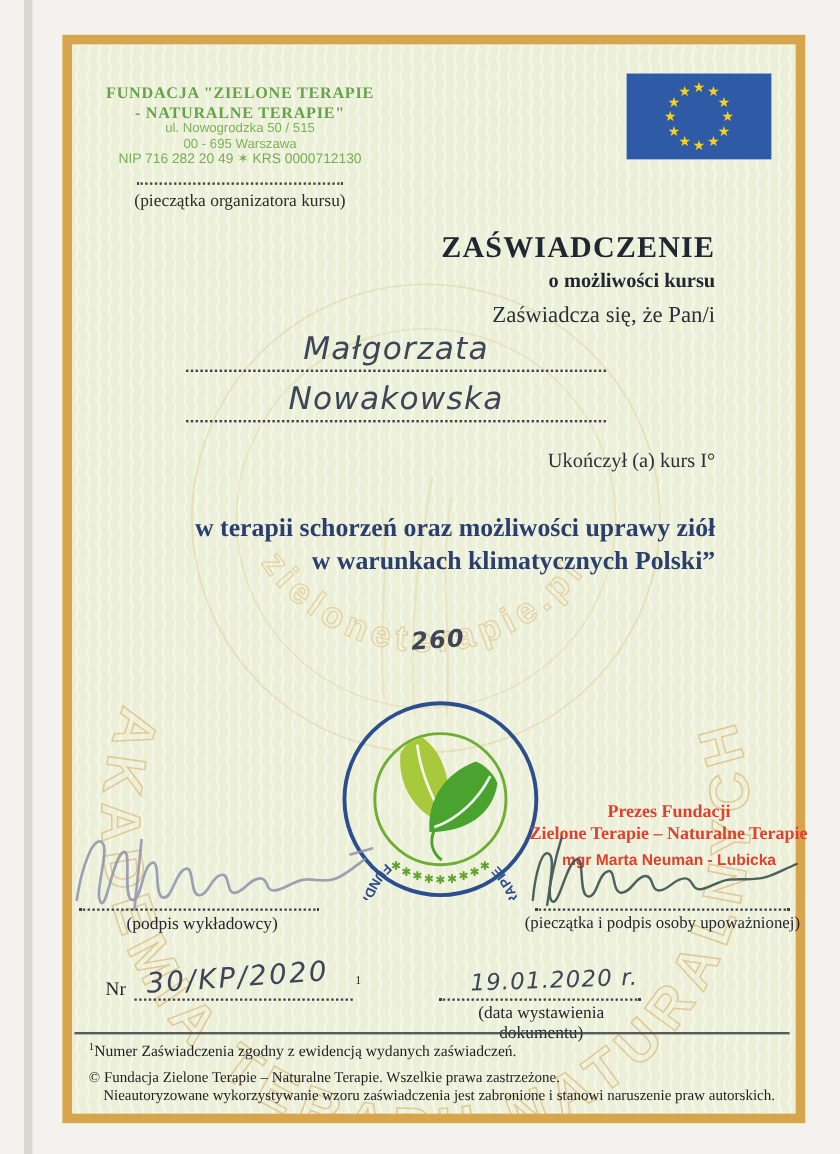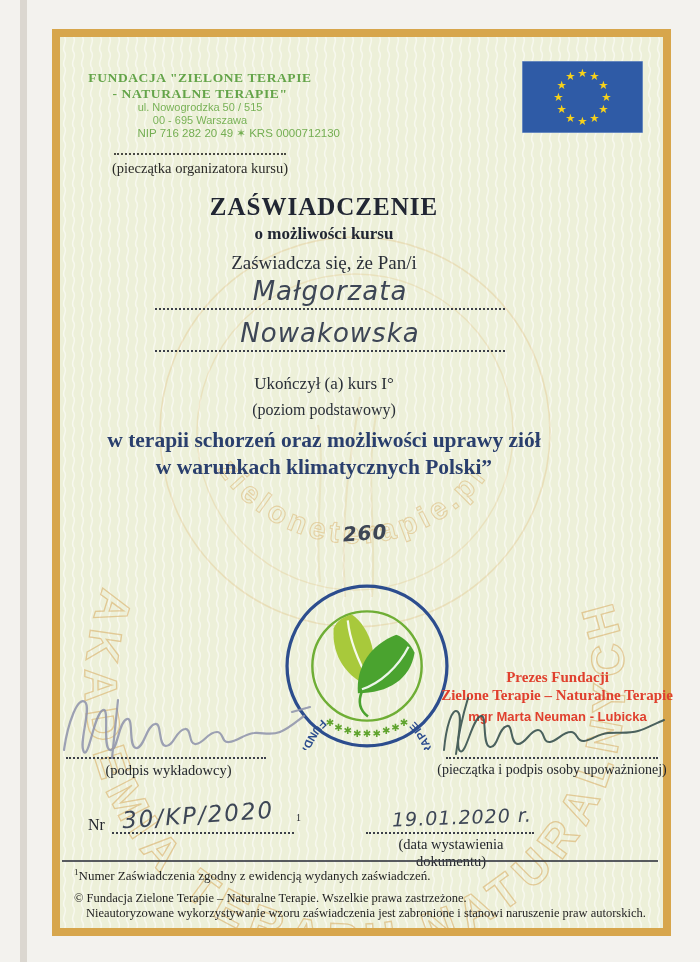--- a/index.html
+++ b/index.html
@@ -3,26 +3,26 @@
 <meta charset="utf-8">
 <style>
   html,body{margin:0;padding:0;}
   body{background:#e8e6e2;font-family:"Liberation Serif","DejaVu Serif",serif;}
   .page{position:relative;width:700px;height:962px;background:#f3f2ee;overflow:hidden;}
   .scan-strip{position:absolute;left:20px;top:0;width:7px;height:962px;background:#c6c1b8;opacity:.55;}
   .cert{position:absolute;left:52px;top:29px;width:619px;height:907px;box-sizing:border-box;
         border:8px solid #d7a64c;background:#edf0d9;box-shadow:inset 0 0 0 3px #f7f6ea;overflow:hidden;}
   .cert svg.bg{position:absolute;left:0;top:0;}
   .abs{position:absolute;}
-  .cline{position:absolute;left:52px;width:544px;text-align:center;}
+  .cline{position:absolute;left:52px;width:544px;text-align:right;}
   
   .stamp{position:absolute;left:60px;top:70px;width:280px;text-align:center;line-height:1.15;}
   .stamp .l1{font-size:13.5px;font-weight:600;letter-spacing:.6px;color:#64a449;}
   .stamp .addr{font-family:"Liberation Sans","DejaVu Sans",sans-serif;font-size:11px;color:#79b257;}
-  .stamp .ids{font-family:"Liberation Sans","DejaVu Sans",sans-serif;font-size:11.5px;color:#74ae52;margin-top:1px;text-align:right;}
+  .stamp .ids{font-family:"Liberation Sans","DejaVu Sans",sans-serif;font-size:11.5px;color:#74ae52;margin-top:1px;}
   .stamp .dots{display:inline-block;width:172px;border-bottom:2px dotted #4a4a44;height:6px;}
   .stamp .cap{font-size:14.5px;color:#2b2b28;margin-top:1px;}
   
   .title{top:193px;font-size:25px;font-weight:700;letter-spacing:1px;color:#212633;}
   .subtitle{top:224px;font-size:17px;font-weight:700;color:#212633;}
   .intro{top:252px;font-size:19px;color:#2a2f38;}
   .hand{font-family:"DejaVu Sans","Liberation Sans",sans-serif;font-style:italic;color:#3d4656;letter-spacing:1px;}
   .write-line{position:absolute;border-bottom:2px dotted #3c4049;text-align:center;}
   .name-line{left:155px;width:350px;height:32px;}
   .name-line .hand{font-size:26px;line-height:30px;}
@@ -118,21 +118,20 @@
   <div class="cline intro">Zaświadcza się, że Pan/i</div>
 
   <div class="write-line name-line" style="top:318px;">
     <span class="hand">Nowakowska</span>
   </div>
   <div class="write-line name-line" style="top:276px;">
     <span class="hand">Małgorzata</span>
   </div>
 
   <div class="cline lvl">Ukończył (a) kurs I°</div>
-  <div class="cline lvlcap">(poziom podstawowy)</div>
   <div class="cline course">
     <div>w terapii schorzeń oraz możliwości uprawy ziół</div>
     <div>w warunkach klimatycznych Polski”</div>
   </div>
 
   <div class="abs hand hours-hand">260</div>
 
   <svg class="abs" style="left:283px;top:582px;" width="168" height="168" viewBox="0 0 166 166">
     <defs>
       <path id="ringPath" d="M39.9,134.3 A67,67 0 1 0 126.1,134.3" fill="none"></path>

